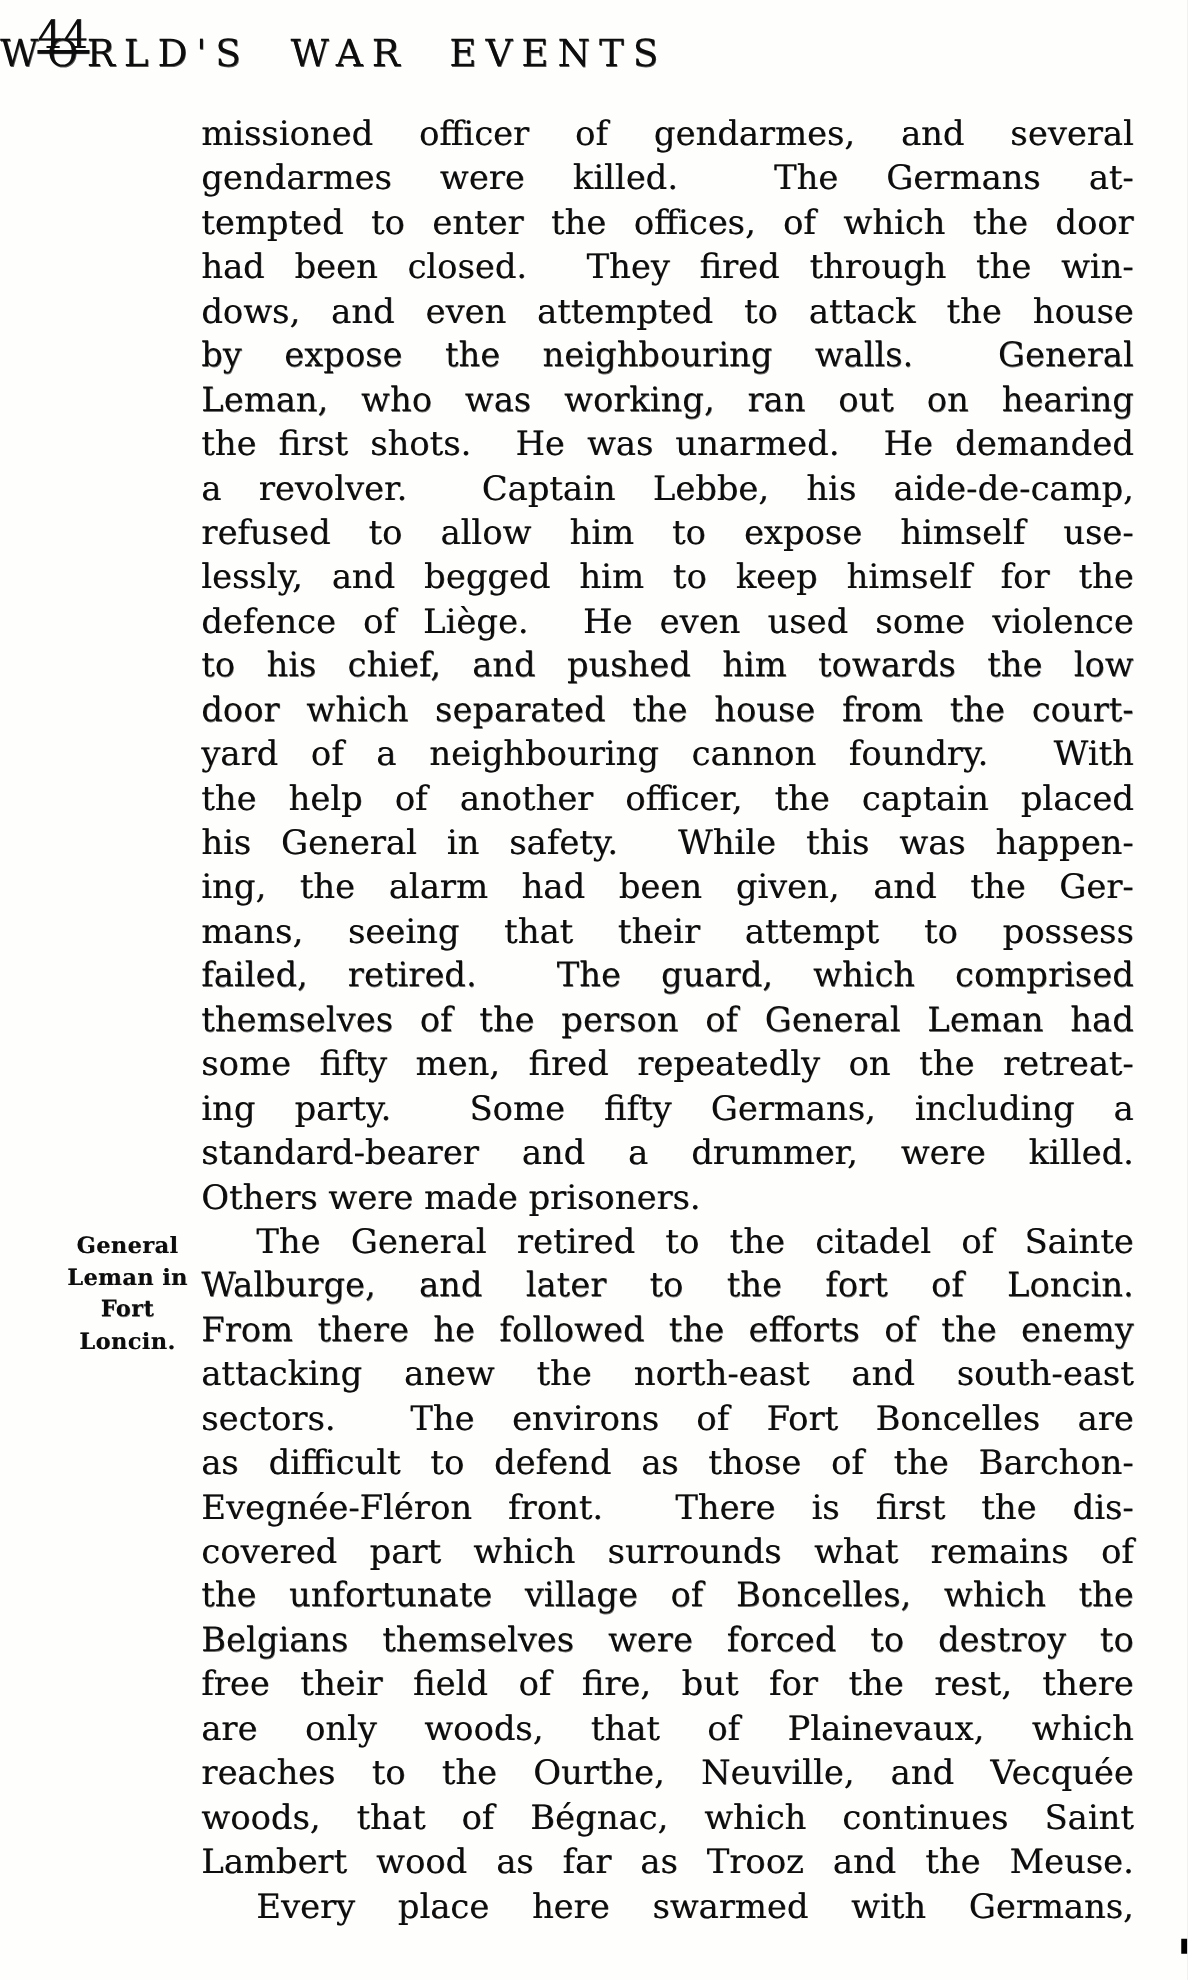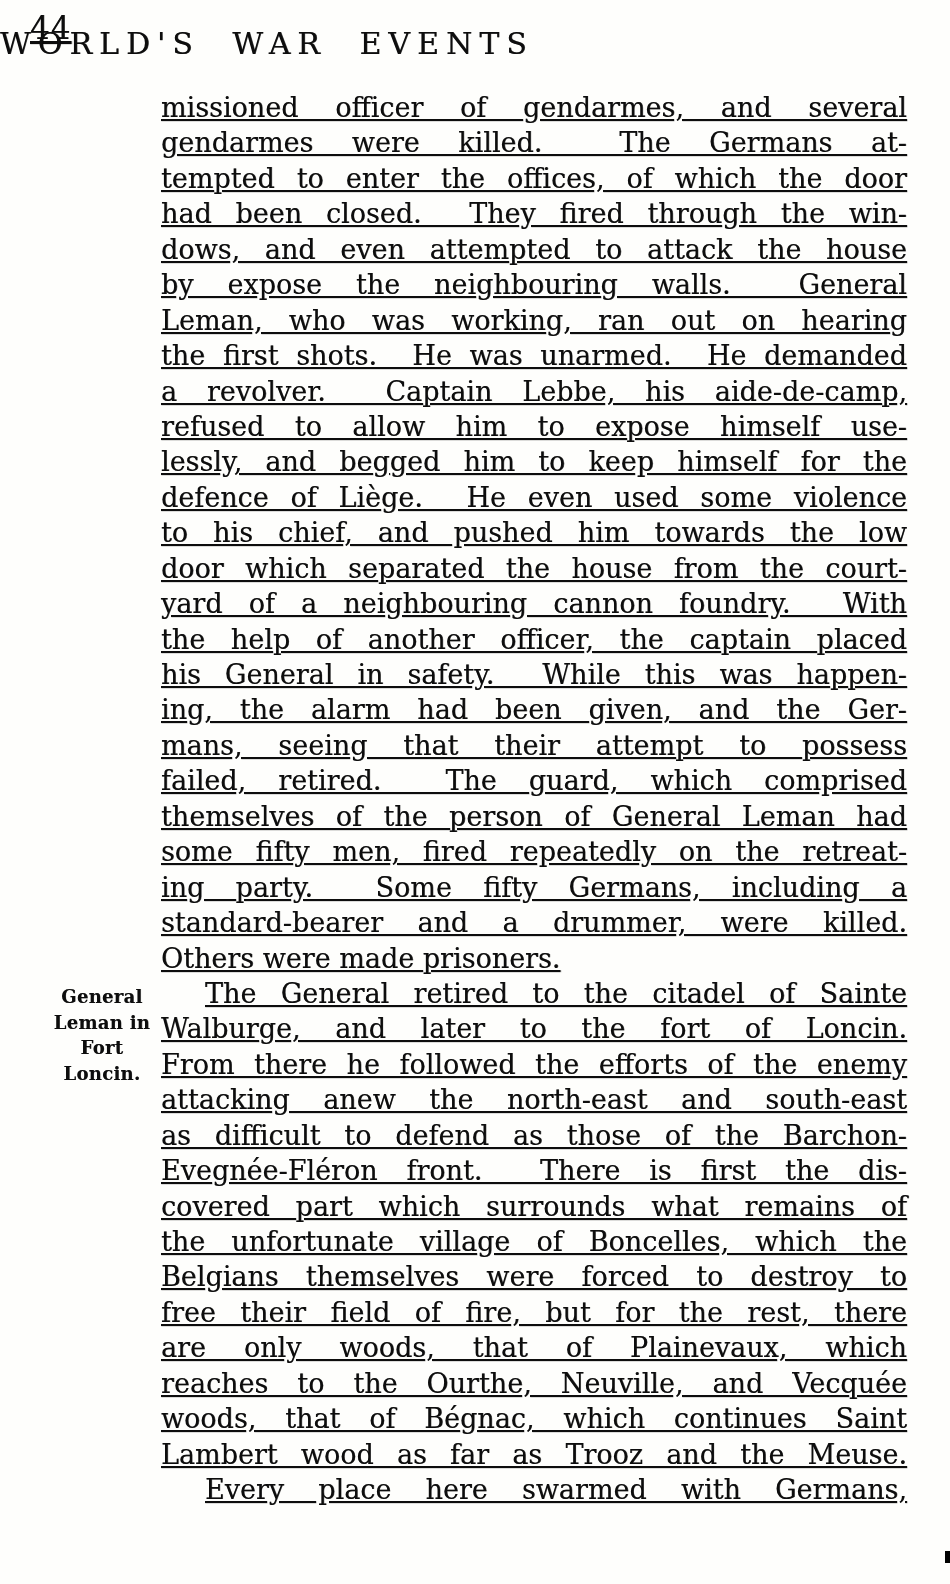--- a/index.html
+++ b/index.html
@@ -59,21 +59,20 @@
     width: 746px;
     font-size: 27px;
     text-shadow: 0.4px 0.25px 0 rgba(0,0,0,0.55);
   }
   .line {
     height: 35.45px;
     white-space: pre-wrap;
     text-align: justify;
     text-align-last: justify;
     overflow: visible;
-    text-decoration: underline;
   }
   .line.indent { text-indent: 44px; }
   .line.no-flush { text-align-last: left; }
   
   .scan-artifact {
     position: absolute;
     right: 0;
     top: 1551px;
     width: 5px;
     height: 12px;
@@ -119,20 +118,21 @@
       <div class="line">failed, retired.  The guard, which comprised</div>
       <div class="line">themselves of the person of General Leman had</div>
       <div class="line">some fifty men, fired repeatedly on the retreat-</div>
       <div class="line">ing party.  Some fifty Germans, including a</div>
       <div class="line">standard-bearer and a drummer, were killed.</div>
       <div class="line no-flush">Others were made prisoners.</div>
       <div class="line indent">The General retired to the citadel of Sainte</div>
       <div class="line">Walburge, and later to the fort of Loncin.</div>
       <div class="line">From there he followed the efforts of the enemy</div>
       <div class="line">attacking anew the north-east and south-east</div>
+      <div class="line">sectors.  The environs of Fort Boncelles are</div>
       <div class="line">as difficult to defend as those of the Barchon-</div>
       <div class="line">Evegnée-Fléron front.  There is first the dis-</div>
       <div class="line">covered part which surrounds what remains of</div>
       <div class="line">the unfortunate village of Boncelles, which the</div>
       <div class="line">Belgians themselves were forced to destroy to</div>
       <div class="line">free their field of fire, but for the rest, there</div>
       <div class="line">are only woods, that of Plainevaux, which</div>
       <div class="line">reaches to the Ourthe, Neuville, and Vecquée</div>
       <div class="line">woods, that of Bégnac, which continues Saint</div>
       <div class="line">Lambert wood as far as Trooz and the Meuse.</div>

